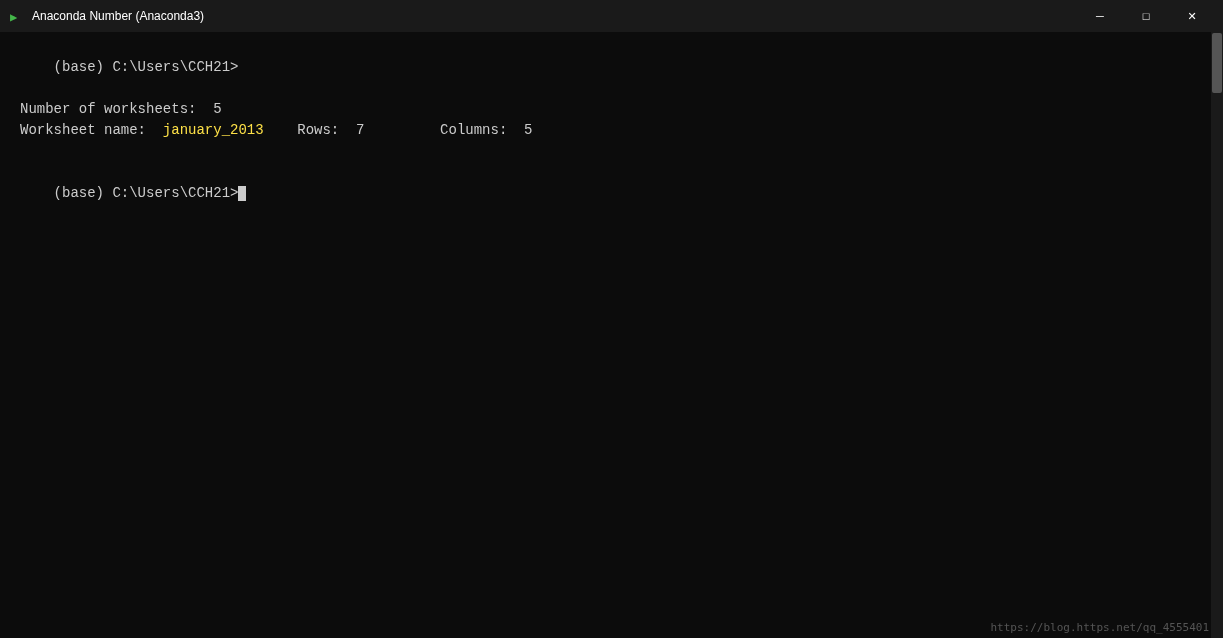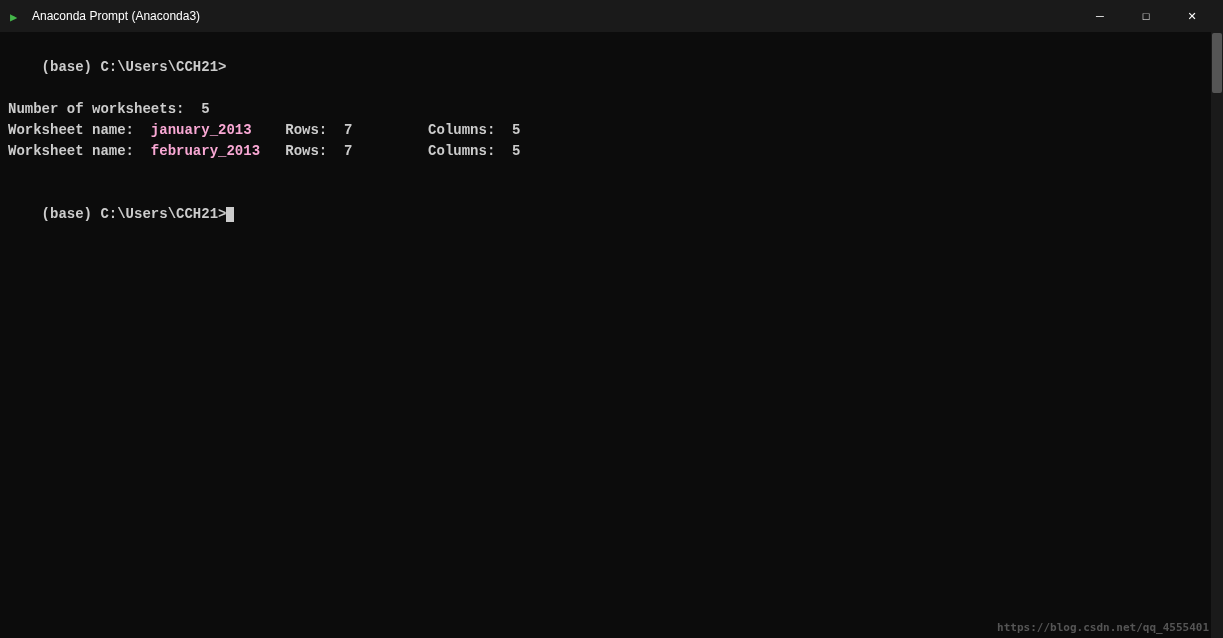--- a/index.html
+++ b/index.html
@@ -60,24 +60,23 @@
       color: #ffffff;
       font-size: 11px;
       font-family: 'Segoe UI', sans-serif;
     }
 
     
     .terminal {
       background: #0c0c0c;
       width: 100%;
       height: calc(638px - 32px);
-      padding: 4px 8px;
+      padding: 4px 20px;
       position: relative;
       overflow: hidden;
-      font-weight: bold;
     }
 
     .terminal-line {
       line-height: 1.5;
       white-space: pre;
       color: #cccccc;
       font-size: 14px;
     }
 
     .prompt-line {
@@ -86,21 +85,21 @@
 
     .command-text {
       color: #ffffff;
     }
 
     .output-line {
       color: #cccccc;
     }
 
     .cyan-text {
-      color: #f9a8d4;
+      color: #fde047;
     }
 
     .cursor {
       display: inline-block;
       width: 8px;
       height: 15px;
       background: #cccccc;
       vertical-align: text-bottom;
       animation: blink 1s step-end infinite;
     }
@@ -146,44 +145,43 @@
 <body>
 
 <div class="titlebar">
   <div class="titlebar-left">
     <div class="titlebar-icon">
       <svg class="snake-icon" viewBox="0 0 16 16" fill="none" xmlns="http://www.w3.org/2000/svg">
         <rect width="16" height="16" fill="#1a1a1a"></rect>
         <text x="2" y="13" font-size="12" fill="#44b74a">▶</text>
       </svg>
     </div>
-    <span class="titlebar-title">Anaconda Prompt (Anaconda3)</span>
+    <span class="titlebar-title">Anaconda Number (Anaconda3)</span>
   </div>
   <div class="titlebar-controls">
     <div class="titlebar-btn">─</div>
     <div class="titlebar-btn">□</div>
     <div class="titlebar-btn close">✕</div>
   </div>
 </div>
 
 <div class="terminal">
 
   <div class="terminal-line prompt-line">
     <span>(base) C:\Users\CCH21&gt;</span><span class="command-text"></span>
   </div>
 
   <div class="terminal-line output-line">Number of worksheets:  5</div>
 
   <div class="terminal-line output-line">Worksheet name:  <span class="cyan-text">january_2013</span>    Rows:  7         Columns:  5</div>
-  <div class="terminal-line output-line">Worksheet name:  <span class="cyan-text">february_2013</span>   Rows:  7         Columns:  5</div>
 
   <div class="terminal-line">&nbsp;</div>
 
   <div class="terminal-line prompt-line">
     <span>(base) C:\Users\CCH21&gt;</span><span class="cursor"></span>
   </div>
 
   <div class="scrollbar">
     <div class="scrollbar-thumb"></div>
   </div>
 
-  <div class="watermark">https://blog.csdn.net/qq_4555401</div>
+  <div class="watermark">https://blog.https.net/qq_4555401</div>
 </div>
 
 </body></html>

